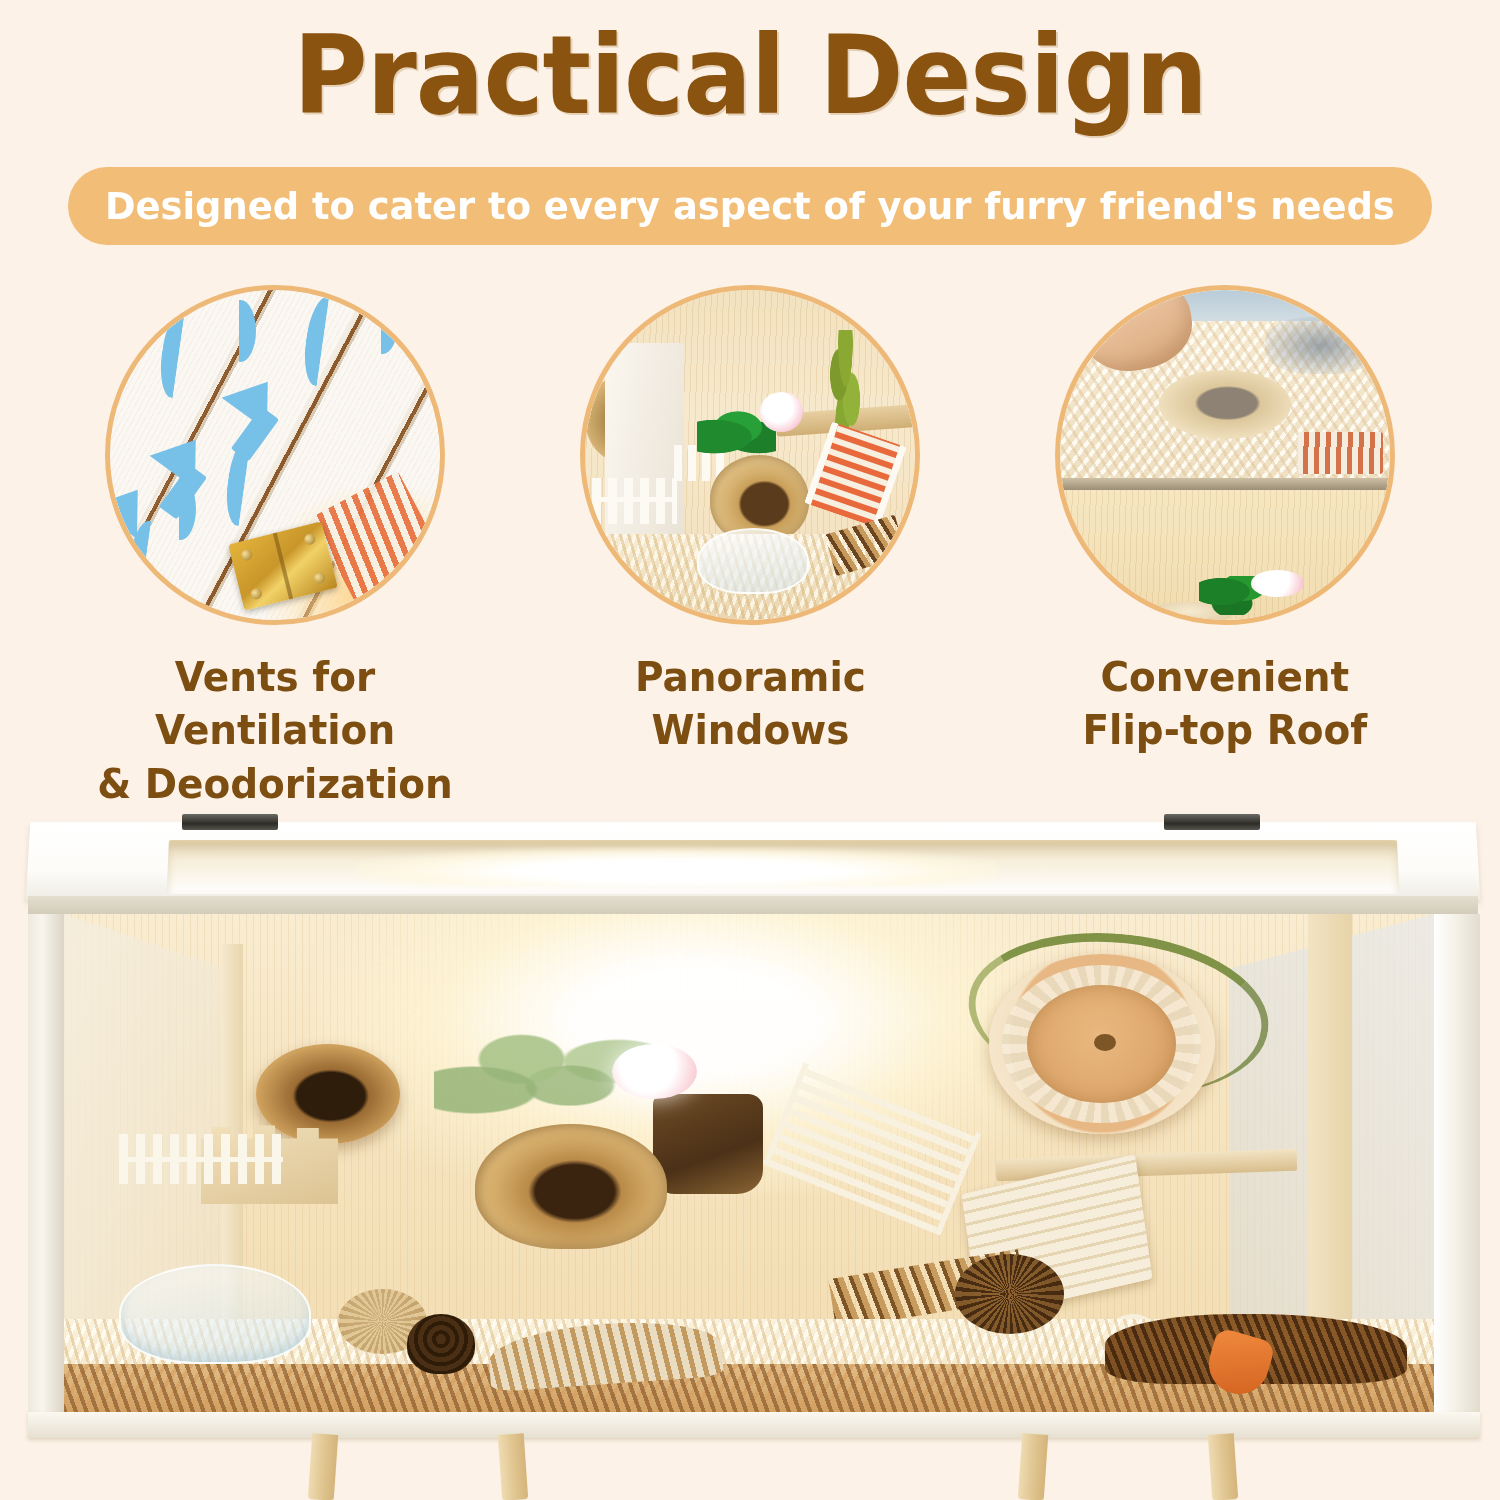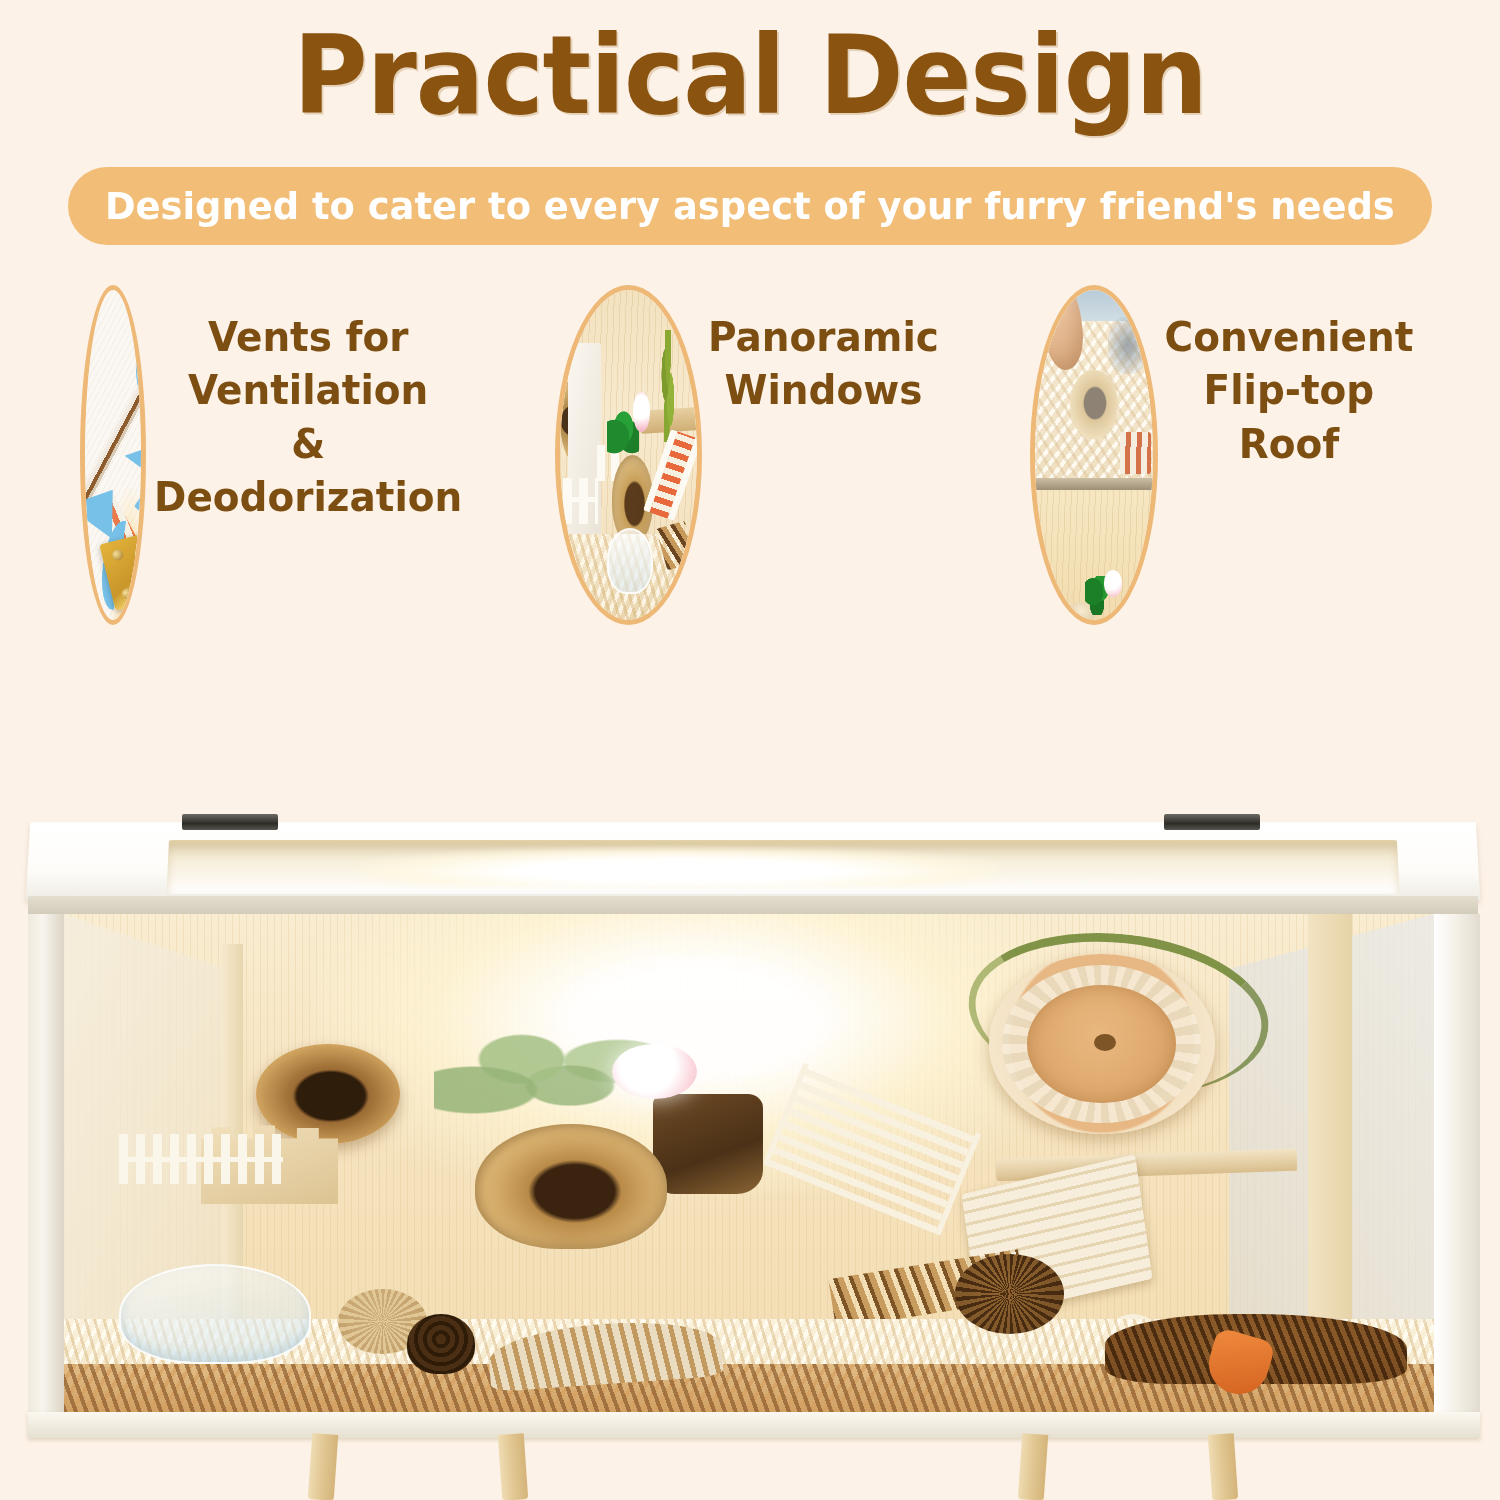--- a/index.html
+++ b/index.html
@@ -43,21 +43,21 @@
     font-family:"DejaVu Sans", sans-serif;
   }
 
   
   .features {
     position:absolute; top:285px; left:0; width:1500px; height:500px;
   }
   .feature {
     position:absolute; top:0;
     width:390px;
-    display:flex; flex-direction:row; align-items:flex-start;
+    display:flex; flex-direction:column; align-items:center;
   }
   .f1 { left:80px; }
   .f2 { left:555px; }
   .f3 { left:1030px; }
 
   .circle {
     width:340px; height:340px;
     border-radius:50%;
     border:5px solid #eeb877;
     overflow:hidden;

